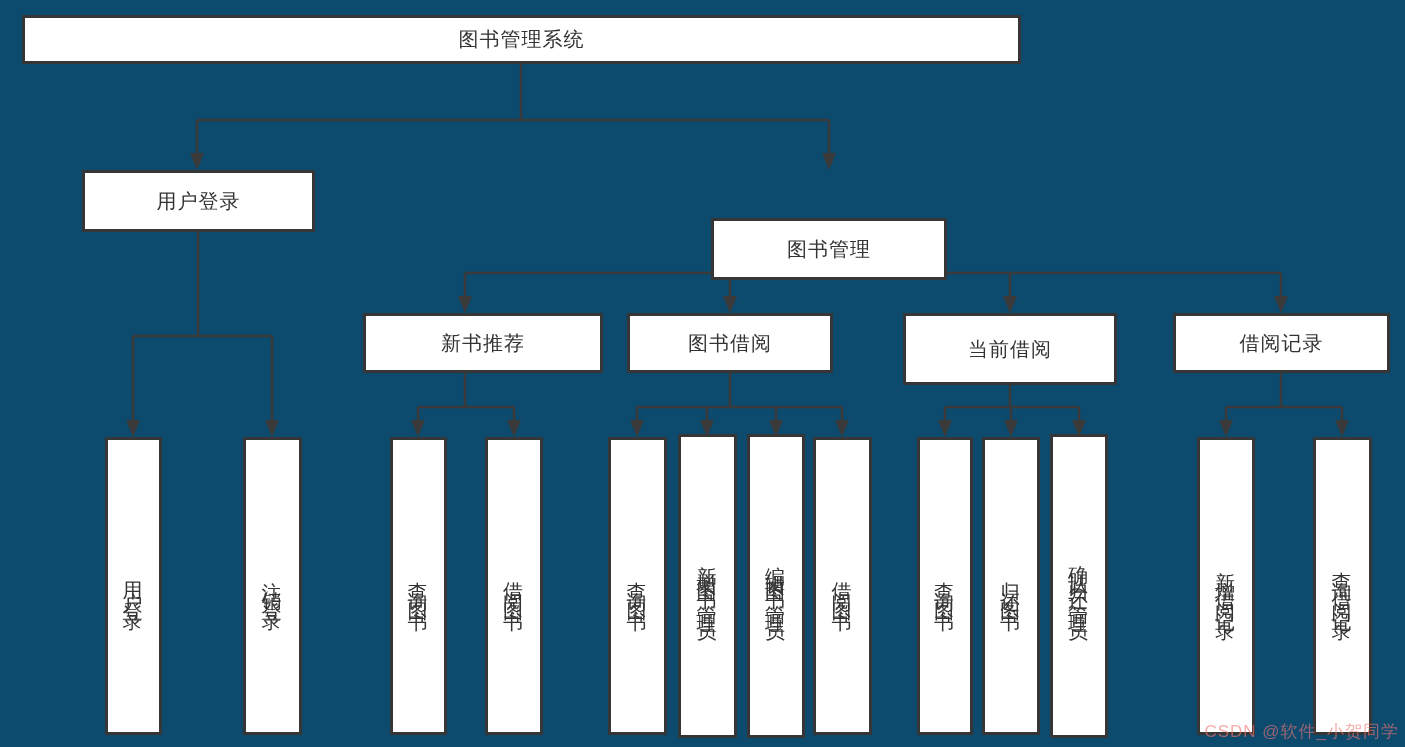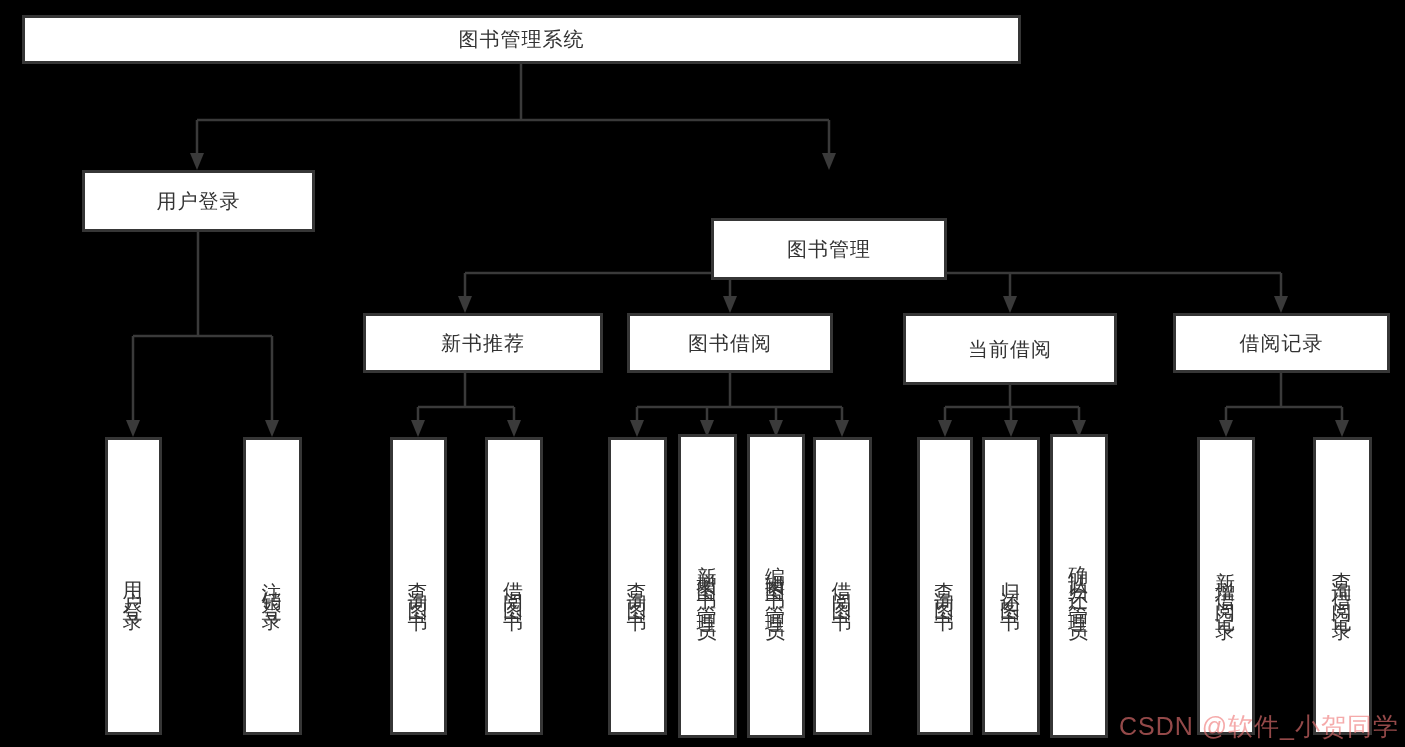--- a/index.html
+++ b/index.html
@@ -1,19 +1,19 @@
 <!DOCTYPE html>
 <html><head>
 <meta charset="utf-8">
 <style>
   html,body{margin:0;padding:0;background:#fff;}
   #canvas{
     position:relative;
     width:1405px;height:747px;
-    background:#000000;
+    background:#0c4a6e;
     font-family:"Liberation Sans","DejaVu Sans",sans-serif;
     overflow:hidden;
   }
   #connectors{position:absolute;left:0;top:0;width:1405px;height:747px;}
   .node{
     position:absolute;
     box-sizing:border-box;
     background:#ffffff;
     border:3px solid #363636;
     display:flex;align-items:center;justify-content:center;
@@ -24,21 +24,21 @@
     writing-mode:vertical-rl;
     font-size:20px;
     letter-spacing:10px;
     color:#333333;
     white-space:nowrap;
   }
   .v-node.ls-sm span{letter-spacing:8px;}
   #watermark{
     position:absolute;
     right:6px;bottom:4px;
-    font-size:25px;
+    font-size:17px;
     color:rgba(239,118,118,0.62);
     letter-spacing:1px;
     pointer-events:none;
     margin-left:41px;
   }
 </style>
 </head>
 <body>
 
 <div id="canvas">

